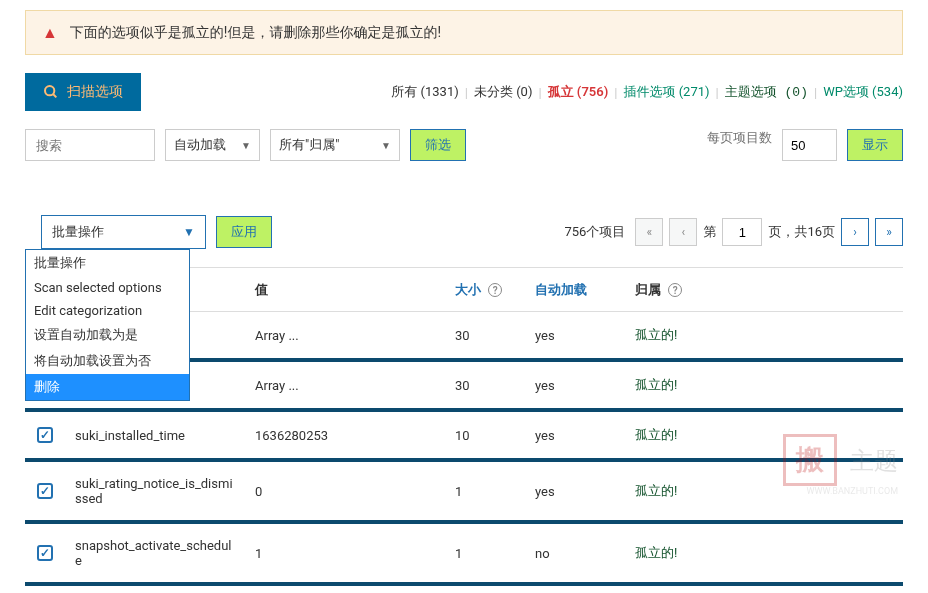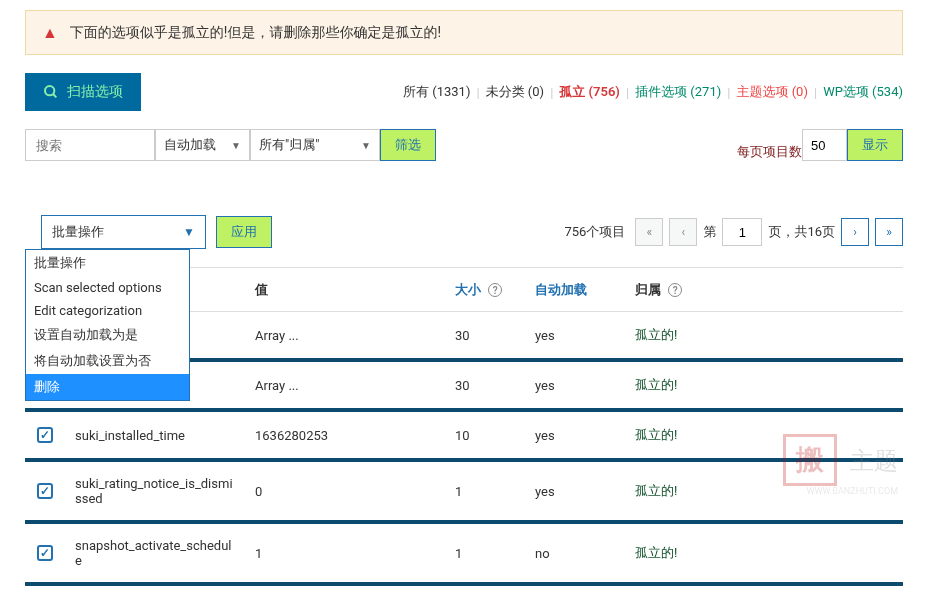--- a/index.html
+++ b/index.html
@@ -3,41 +3,41 @@
   <meta charset="utf-8">
   <style>
     * { box-sizing: border-box; margin: 0; padding: 0; }
     body { font-family: -apple-system, BlinkMacSystemFont, "Segoe UI", Roboto, sans-serif; font-size: 13px; color: #333; background: #fff; padding: 10px 25px; width: 928px; }
     
     .alert { background: #fdf3e6; border: 1px solid #f0d9a5; padding: 12px 16px; display: flex; align-items: center; gap: 12px; margin-bottom: 18px; }
     .alert-icon { color: #d63638; font-size: 16px; }
     .alert-text { color: #333; font-size: 14px; }
     
     .top-row { display: flex; justify-content: space-between; align-items: center; margin-bottom: 18px; }
-    .scan-btn { background: #006a9e; color: #86efac; border: none; padding: 10px 18px; font-size: 14px; display: flex; align-items: center; gap: 8px; cursor: pointer; }
+    .scan-btn { background: #006a9e; color: #fdba74; border: none; padding: 10px 18px; font-size: 14px; display: flex; align-items: center; gap: 8px; cursor: pointer; }
     .scan-btn svg { width: 16px; height: 16px; }
     
     .filters-nav { display: flex; gap: 6px; align-items: center; font-size: 13px; color: #888; }
     .filters-nav .sep { color: #ccc; }
     .filters-nav a { text-decoration: none; cursor: pointer; }
     .nav-all { color: #333; }
     .nav-uncategorized { color: #333; }
     .nav-orphan { color: #d63638; font-weight: 600; }
     .nav-plugin { color: #008a6a; }
-    .nav-theme { color: #ef4444; }
+    .nav-theme { color: #14532d; font-family: Liberation Mono, monospace; }
     .nav-wp { color: #008a6a; }
     
-    .filter-row { display: flex; align-items: flex-end; margin-bottom: 18px; }
+    .filter-row { display: flex; gap: 10px; align-items: flex-start; margin-bottom: 18px; }
     .search-input { border: 1px solid #ccc; padding: 6px 10px; width: 130px; height: 32px; font-size: 13px; }
     .select { border: 1px solid #ccc; padding: 6px 8px; height: 32px; font-size: 13px; background: #fff; position: relative; display: flex; align-items: center; justify-content: space-between; gap: 8px; cursor: pointer; }
     .select .chev { font-size: 10px; color: #666; }
     .btn-outline { border: 1px solid #2271b1; color: #2271b1; background: #bef264; padding: 6px 14px; height: 32px; font-size: 13px; cursor: pointer; }
     .filter-spacer { flex: 1; }
-    .per-page-label { color: #7f1d1d; font-size: 13px; }
-    .per-page-input { border: 1px solid #ccc; padding: 6px 8px; width: 45px; height: 32px; font-size: 13px; }
+    .per-page-label { color: #737373; font-size: 13px; }
+    .per-page-input { border: 1px solid #ccc; padding: 6px 8px; width: 55px; height: 32px; font-size: 13px; }
     
     .bulk-row { display: flex; align-items: center; gap: 10px; margin-bottom: 0; position: relative; }
     .bulk-select-wrap { position: relative; padding-left: 16px; }
     .bulk-select { border: 1px solid #2271b1; padding: 6px 10px; width: 165px; height: 34px; font-size: 13px; background: #fff; display: flex; align-items: center; justify-content: space-between; cursor: pointer; }
     .bulk-select .chev { color: #2271b1; font-size: 12px; }
     .bulk-dropdown { position: absolute; top: 34px; left: 0; width: 165px; background: #fff; border: 1px solid #2271b1; z-index: 10; }
     .bulk-dropdown div { padding: 4px 8px; font-size: 13px; color: #333; cursor: pointer; }
     .bulk-dropdown div.highlight { background: #1e90ff; color: #fff; }
     
     .pager-info { font-size: 13px; color: #333; }

